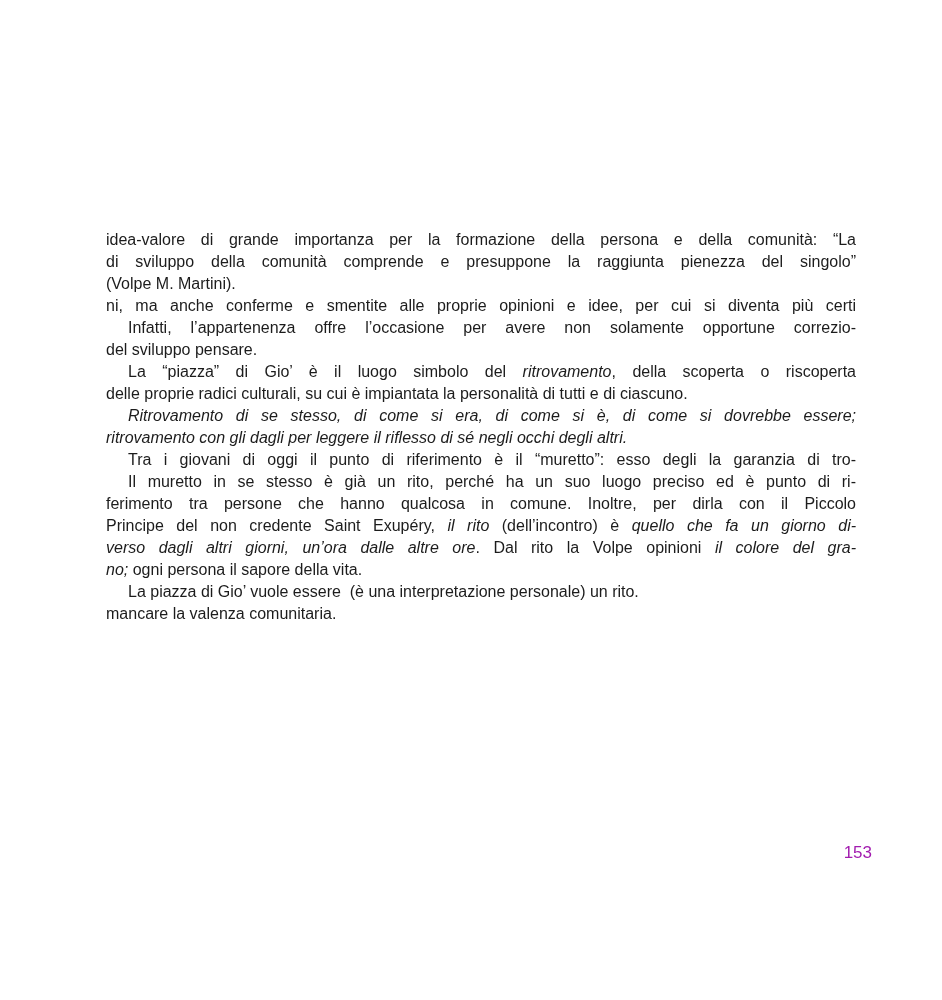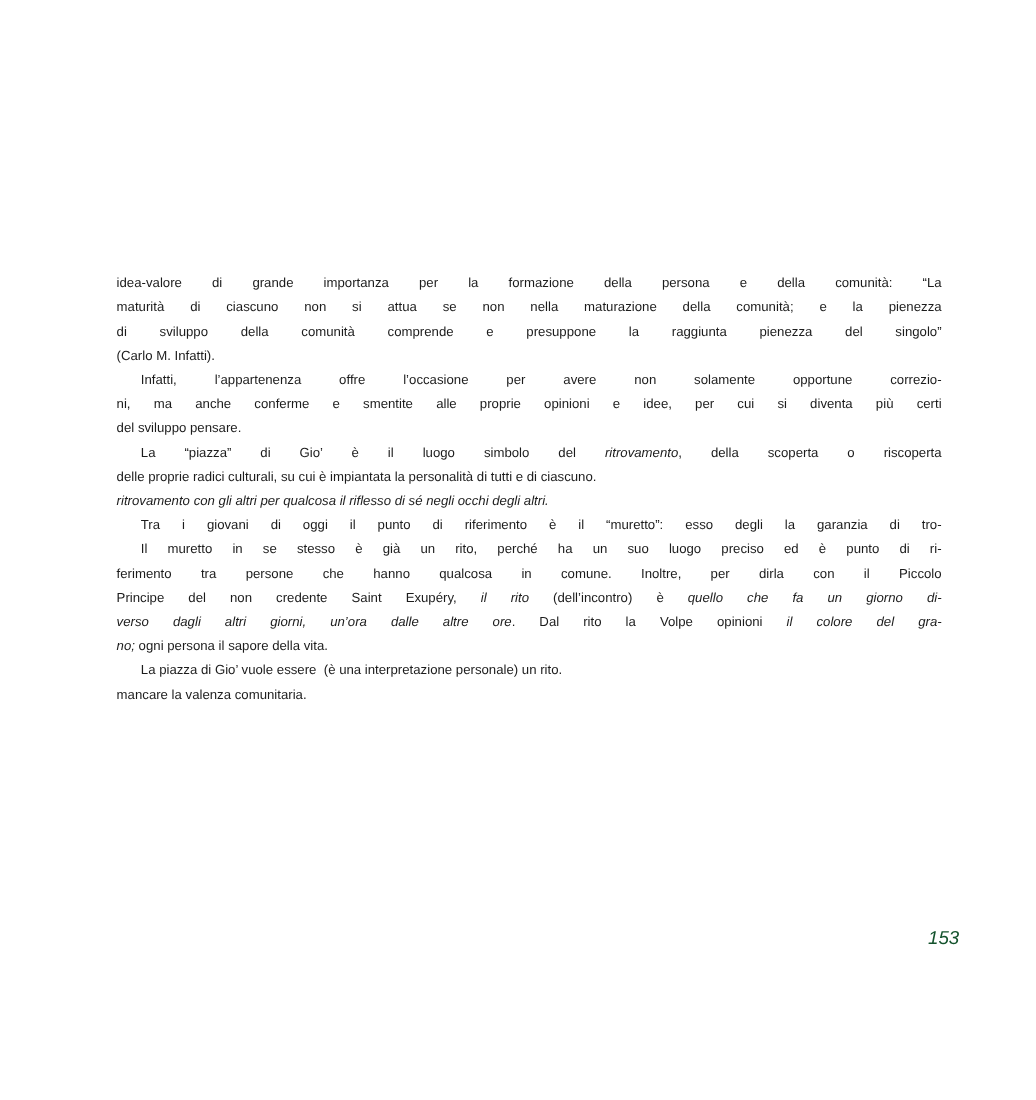--- a/index.html
+++ b/index.html
@@ -12,23 +12,23 @@
     width: 942px;
     height: 1000px;
     background: #ffffff;
     overflow: hidden;
     font-family: "Liberation Sans", sans-serif;
     color: #1c1c1c;
   }
   .text-block {
     position: absolute;
     left: 106px;
-    top: 246px;
+    top: 229px;
     width: 750px;
-    font-size: 12px;
+    font-size: 16px;
     line-height: 22px;
   }
   .paragraph { margin: 0; }
   .line {
     text-align: justify;
     text-align-last: justify;
     white-space: normal;
   }
   .line.last {
     text-align: left;
@@ -38,46 +38,45 @@
     text-indent: 22px;
   }
   .line em {
     font-style: italic;
   }
   .folio {
     position: absolute;
     top: 843px;
     right: 70px;
     font-size: 17px;
-    font-style: italic;
-    color: #14532d;
+    color: #a21caf;
   }
 </style>
 </head>
 <body>
 
 <div class="page">
   <div class="text-block">
       <div class="paragraph">
         <div class="line"><span>idea-valore di grande importanza per la formazione della persona e della comunità: “La</span></div>
-        <div class="line"><span>maturità di ciascuno non si attua se non nella maturazione della comunità; e la pienezza</span></div>
         <div class="line"><span>di sviluppo della comunità comprende e presuppone la raggiunta pienezza del singolo”</span></div>
-        <div class="line last"><span>(Carlo M. Infatti).</span></div>
+        <div class="line last"><span>(Volpe M. Martini).</span></div>
       </div>
       <div class="paragraph">
+        <div class="line"><span>ni, ma anche conferme e smentite alle proprie opinioni e idee, per cui si diventa più certi</span></div>
         <div class="line indent"><span>Infatti, l’appartenenza offre l’occasione per avere non solamente opportune correzio-</span></div>
-        <div class="line"><span>ni, ma anche conferme e smentite alle proprie opinioni e idee, per cui si diventa più certi</span></div>
         <div class="line last"><span>del sviluppo pensare.</span></div>
       </div>
       <div class="paragraph">
         <div class="line indent"><span>La “piazza” di Gio’ è il luogo simbolo del </span><em>ritrovamento</em><span>, della scoperta o riscoperta</span></div>
         <div class="line last"><span>delle proprie radici culturali, su cui è impiantata la personalità di tutti e di ciascuno.</span></div>
       </div>
       <div class="paragraph">
-        <div class="line last"><em>ritrovamento con gli altri per qualcosa il riflesso di sé negli occhi degli altri.</em></div>
+        <div class="line indent"><em>Ritrovamento di se stesso, di come si era, di come si è, di come si dovrebbe essere;</em></div>
+        <div class="line last"><em>ritrovamento con gli dagli per leggere il riflesso di sé negli occhi degli altri.</em></div>
       </div>
       <div class="paragraph">
         <div class="line indent"><span>Tra i giovani di oggi il punto di riferimento è il “muretto”: esso degli la garanzia di tro-</span></div>
       </div>
       <div class="paragraph">
         <div class="line indent"><span>Il muretto in se stesso è già un rito, perché ha un suo luogo preciso ed è punto di ri-</span></div>
         <div class="line"><span>ferimento tra persone che hanno qualcosa in comune. Inoltre, per dirla con il Piccolo</span></div>
         <div class="line"><span>Principe del non credente Saint Exupéry, </span><em>il rito</em><span> (dell’incontro) è </span><em>quello che fa un giorno di-</em></div>
         <div class="line"><em>verso dagli altri giorni, un’ora dalle altre ore</em><span>. Dal rito la Volpe opinioni </span><em>il colore del gra-</em></div>
         <div class="line last"><em>no;</em><span> ogni persona il sapore della vita.</span></div>

